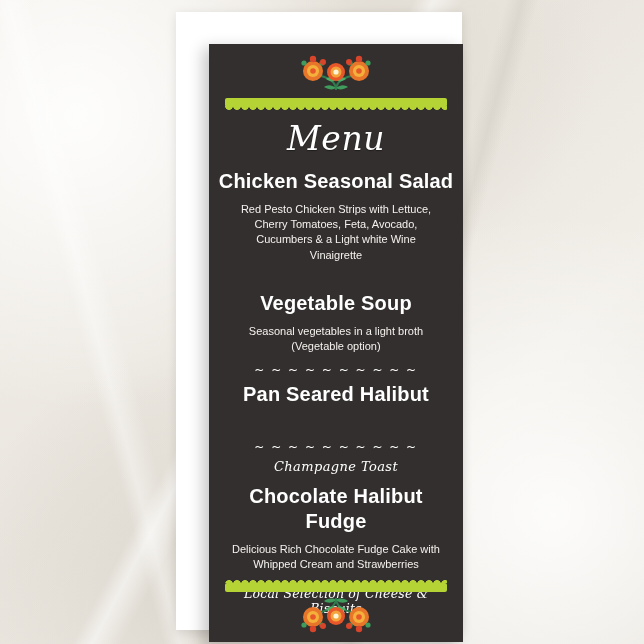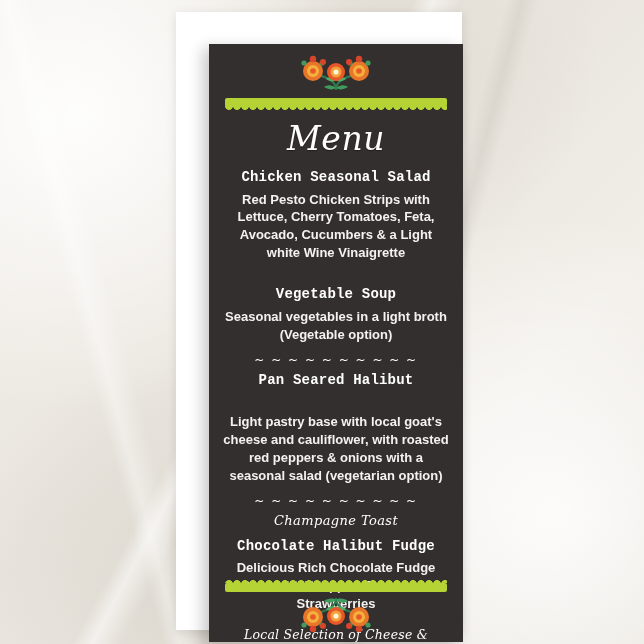--- a/index.html
+++ b/index.html
@@ -112,33 +112,33 @@
     font-size: 33px;
     line-height: 1;
     letter-spacing: 0.5px;
     margin: 6px 0 14px 0;
     color: #ffffff;
     text-shadow: 0 1px 1px rgba(0,0,0,0.4);
   }
 
   .course { margin-bottom: 4px; }
   .course-name {
-    font-family: Liberation Mono, monospace;
+    font-family: Liberation Sans, sans-serif;
     font-weight: bold;
-    font-size: 14px;
+    font-size: 20px;
     line-height: 1.25;
     margin: 0 0 4px 0;
     letter-spacing: 0.2px;
   }
   .course-desc {
     font-family: "Liberation Sans", sans-serif;
-    font-weight: bold;
-    font-size: 13px;
+    font-weight: normal;
+    font-size: 11px;
     line-height: 1.38;
-    margin: 0;
+    margin: 8px;
     padding: 0 6px;
     color: #f4f2ef;
   }
   .spacer-md { height: 20px; }
 
   .squiggle {
     font-family: "DejaVu Sans", sans-serif;
     font-size: 12px;
     letter-spacing: 1.5px;
     color: #ffffff;
@@ -229,21 +229,20 @@
 
       <div class="squiggle">~ ~ ~ ~ ~ ~ ~ ~ ~ ~</div>
 
       <div class="course">
         <p class="course-name">Pan Seared Halibut</p>
       </div>
 
       <div class="spacer-md"></div>
 
       <div class="course">
-        <p class="course-desc">Light pastry base with local goat's cheese and cauliflower, with roasted red peppers &amp; onions with a seasonal salad (vegetarian option)</p>
       </div>
 
       <div class="squiggle">~ ~ ~ ~ ~ ~ ~ ~ ~ ~</div>
 
       <div class="script">Champagne Toast</div>
 
       <div class="course">
         <p class="course-name">Chocolate Halibut Fudge</p>
         <p class="course-desc">Delicious Rich Chocolate Fudge Cake with Whipped Cream and Strawberries</p>
       </div>

